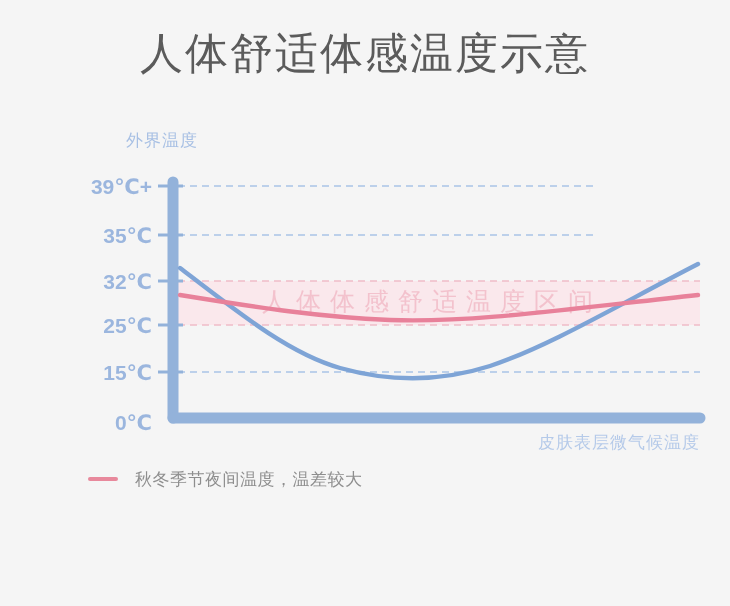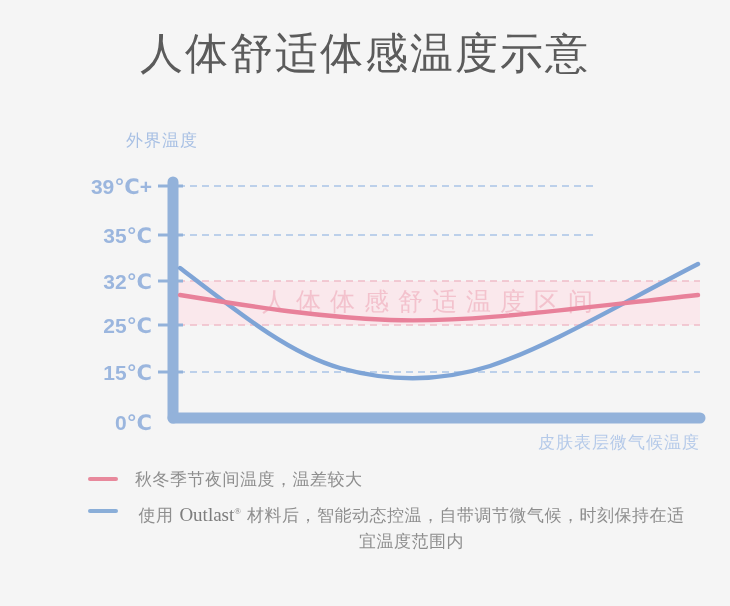--- a/index.html
+++ b/index.html
@@ -68,21 +68,20 @@
     fill: #f3c2cd;
     letter-spacing: 9px;
     font-family: "DejaVu Sans", "Liberation Sans", sans-serif;
     text-anchor: middle;
   }
   .legend {
     position: absolute;
     left: 88px;
     top: 466px;
     width: 600px;
-    text-align: center;
   }
   .legend-row {
     display: flex;
     align-items: flex-start;
     margin-bottom: 6px;
   }
   .legend-swatch {
     width: 30px;
     height: 4px;
     border-radius: 2px;
@@ -162,19 +161,15 @@
 
       <text class="axis-title-x" x="660" y="330" text-anchor="end">皮肤表层微气候温度</text>
     </svg>
   </div>
 
   <div class="legend">
     <div class="legend-row">
       <span class="legend-swatch" style="background:#e8899c"></span>
       <span class="legend-text">秋冬季节夜间温度，温差较大</span>
     </div>
-    <div class="legend-row">
-      <span class="legend-swatch" style="background:#8aaed8"></span>
-      <span class="legend-text"><span>使用 </span><span class="brand"><span>Outlast</span><sup>®</sup></span><span> 材料后，智能动态控温，自带调节微气候，时刻保持在适宜温度范围内</span></span>
-    </div>
   </div>
 
 </div>
 
 </body></html>

